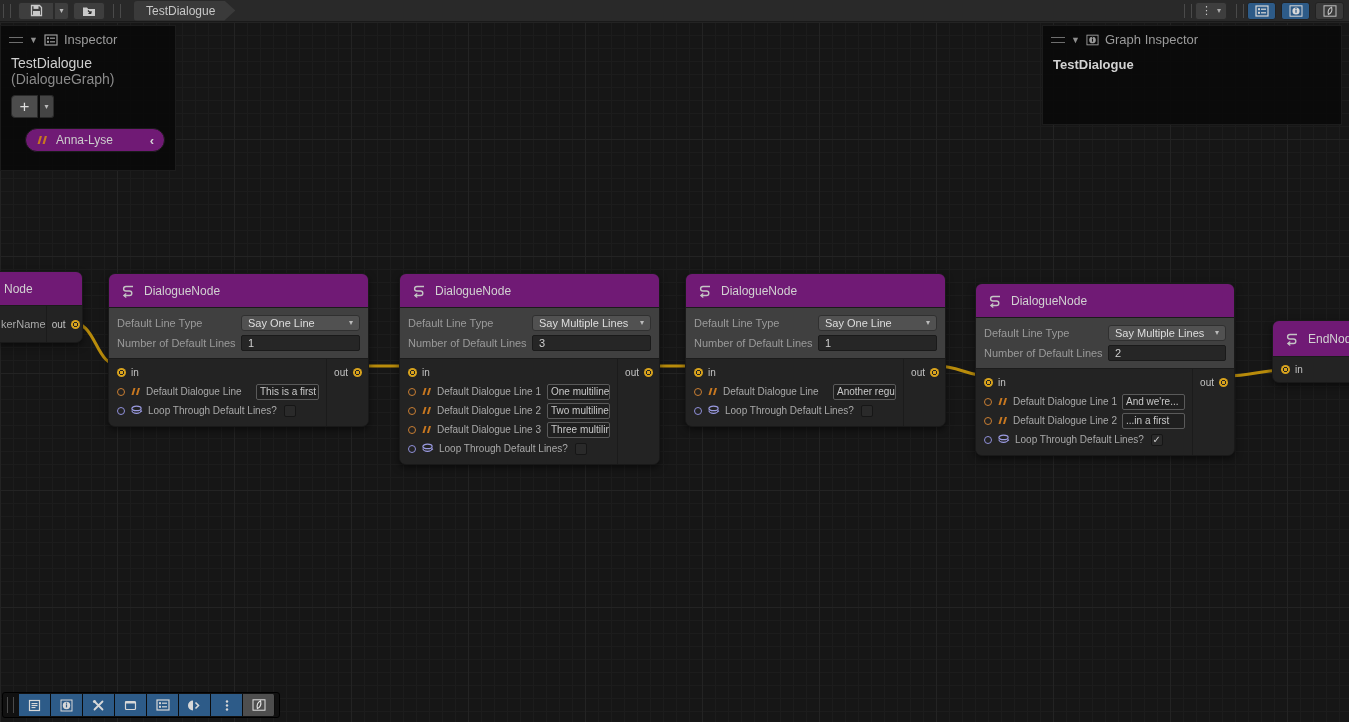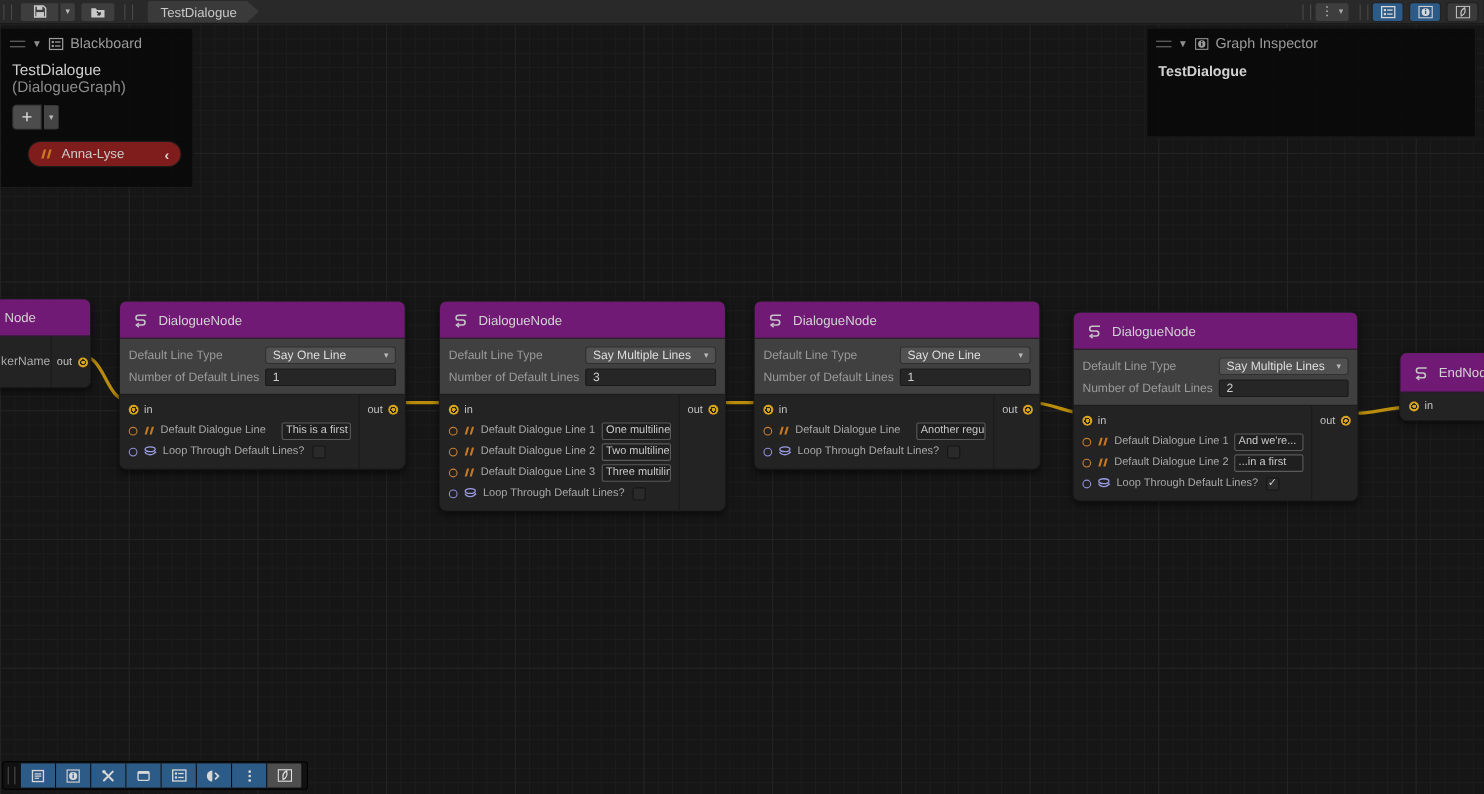--- a/index.html
+++ b/index.html
@@ -50,21 +50,21 @@
   .phandle { width:14px; height:6px; border-top:1px solid #6e6e6e; border-bottom:1px solid #6e6e6e; }
   .pcaret { font-size:9px; color:#8f8f8f; }
   .blackboard { left:0; top:25px; width:176px; height:146px; }
   .bb-name { color:#cfcfcf; font-size:14px; padding:2px 10px 0; }
   .bb-type { color:#8a8a8a; font-size:14px; padding:0 10px 6px; }
   .bb-addrow { display:flex; padding:2px 10px 8px; }
   .bb-add { width:27px; height:23px; background:#4c4c4c; border:1px solid #2a2a2a; border-radius:4px 0 0 4px;
     color:#dedede; font-size:17px; display:flex; align-items:center; justify-content:center; }
   .bb-addcaret { width:14px; height:23px; background:#444; border:1px solid #2a2a2a; border-left:none;
     border-radius:0 3px 3px 0; color:#bbb; font-size:8px; display:flex; align-items:center; justify-content:center; margin-left:2px; }
-  .bb-pill { margin:2px 10px 0 24px; height:24px; background:#7f1d1d; border:1px solid #1a1a1a; border-radius:12px;
+  .bb-pill { margin:2px 10px 0 24px; height:24px; background:#701a75; border:1px solid #1a1a1a; border-radius:12px;
     display:flex; align-items:center; padding:0 10px; gap:8px; }
   .bb-pill-name { color:#cccccc; font-size:12px; flex:1; }
   .bb-pill-chev { color:#d5d5d5; font-size:13px; font-weight:bold; }
 
   .inspector { left:1042px; top:25px; width:300px; height:100px; }
   .insp-name { color:#d2d2d2; font-size:13px; font-weight:bold; padding:4px 10px; }
 
   
   .gnode { position:absolute; border:1px solid #191919; border-radius:7px; z-index:10;
     box-shadow:0 3px 7px rgba(0,0,0,.5); overflow:hidden; background:#232323; }
@@ -93,21 +93,21 @@
   .linefield { margin-left:auto; margin-right:7px; width:63px; height:16px; background:#1f1f1f;
     border:1px solid #5a5a5a; border-radius:2px; color:#c9c9c9; font-size:10px;
     display:flex; align-items:center; padding:0 3px; overflow:hidden; white-space:nowrap; }
   .checkbox { width:12px; height:12px; background:#2a2a2a; border:1px solid #161616; border-radius:2px;
     margin-left:2px; display:flex; align-items:center; justify-content:center; color:transparent; font-size:10px; }
   .checkbox.checked { color:#cccccc; }
   .checkbox.checked::after { content:"✓"; }
 
   .startnode { left:-2px; top:271px; width:85px; border-radius:0 7px 7px 0; }
   .startnode .gnode-header { padding-left:5px; }
-  .startnode .srow { display:flex; background:#232323; height:46px; align-items:center; }
+  .startnode .srow { display:flex; background:#232323; height:36px; align-items:center; }
   .startnode .scell { color:#a9a9a9; font-size:11px; padding-left:2px; flex:1; }
   .startnode .socell { border-left:1px solid #1b1b1b; height:100%; display:flex; align-items:center;
     gap:5px; padding:0 5px; }
 
   .endnode { left:1272px; top:320px; width:92px; }
   .endnode .gnode-header { height:36px; }
   .endnode .erow { display:flex; align-items:center; height:25px; gap:5px; padding-left:8px; background:#232323; }
 
   .n1 { left:108px; top:273px; width:261px; }
   .n2 { left:399px; top:273px; width:261px; }
@@ -209,21 +209,21 @@
     <span class="pcaret">▼</span>
     <span class="icon">
       <svg width="14" height="12" viewBox="0 0 14 12">
           <rect x="1" y="1" width="12" height="10" fill="none" stroke="#9b9b9b" stroke-width="1.2"></rect>
           <rect x="3" y="3.2" width="2" height="2" fill="#9b9b9b"></rect>
           <rect x="6" y="3.6" width="5" height="1.2" fill="#9b9b9b"></rect>
           <rect x="3" y="6.8" width="2" height="2" fill="#9b9b9b"></rect>
           <rect x="6" y="7.2" width="5" height="1.2" fill="#9b9b9b"></rect>
         </svg>
     </span>
-    <span>Blackboard</span>
+    <span>Inspector</span>
   </div>
   <div class="bb-name">TestDialogue</div>
   <div class="bb-type">(DialogueGraph)</div>
   <div class="bb-addrow">
     <div class="bb-add">+</div>
     <div class="bb-addcaret">▾</div>
   </div>
   <div class="bb-pill">
     <span class="icon">
       <svg width="12" height="10" viewBox="0 0 12 10">

